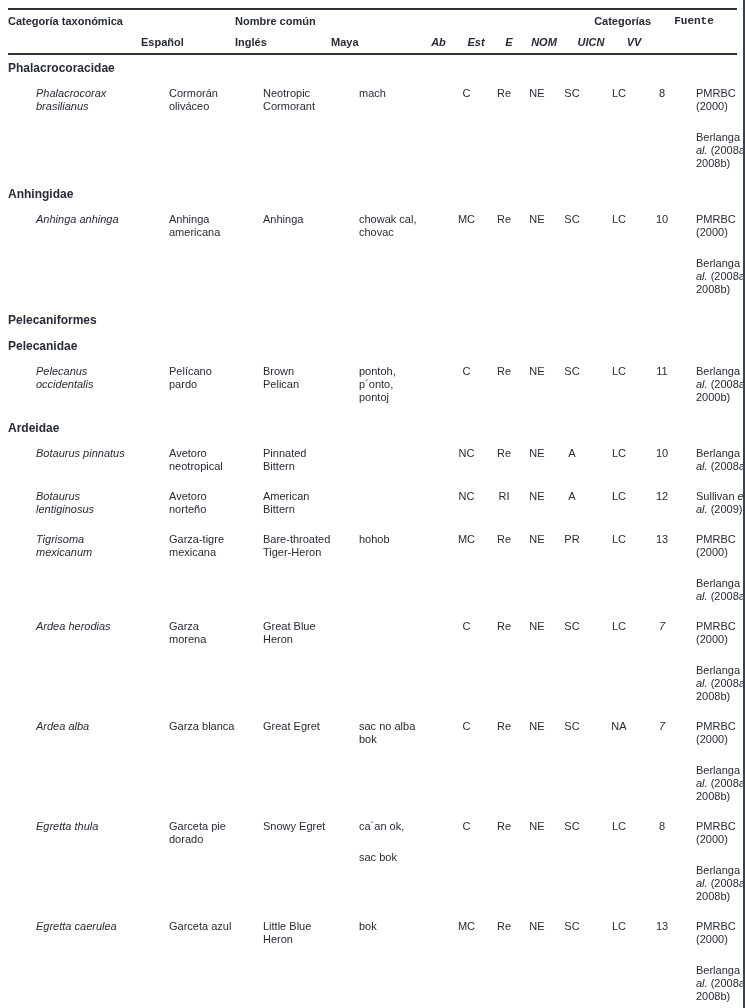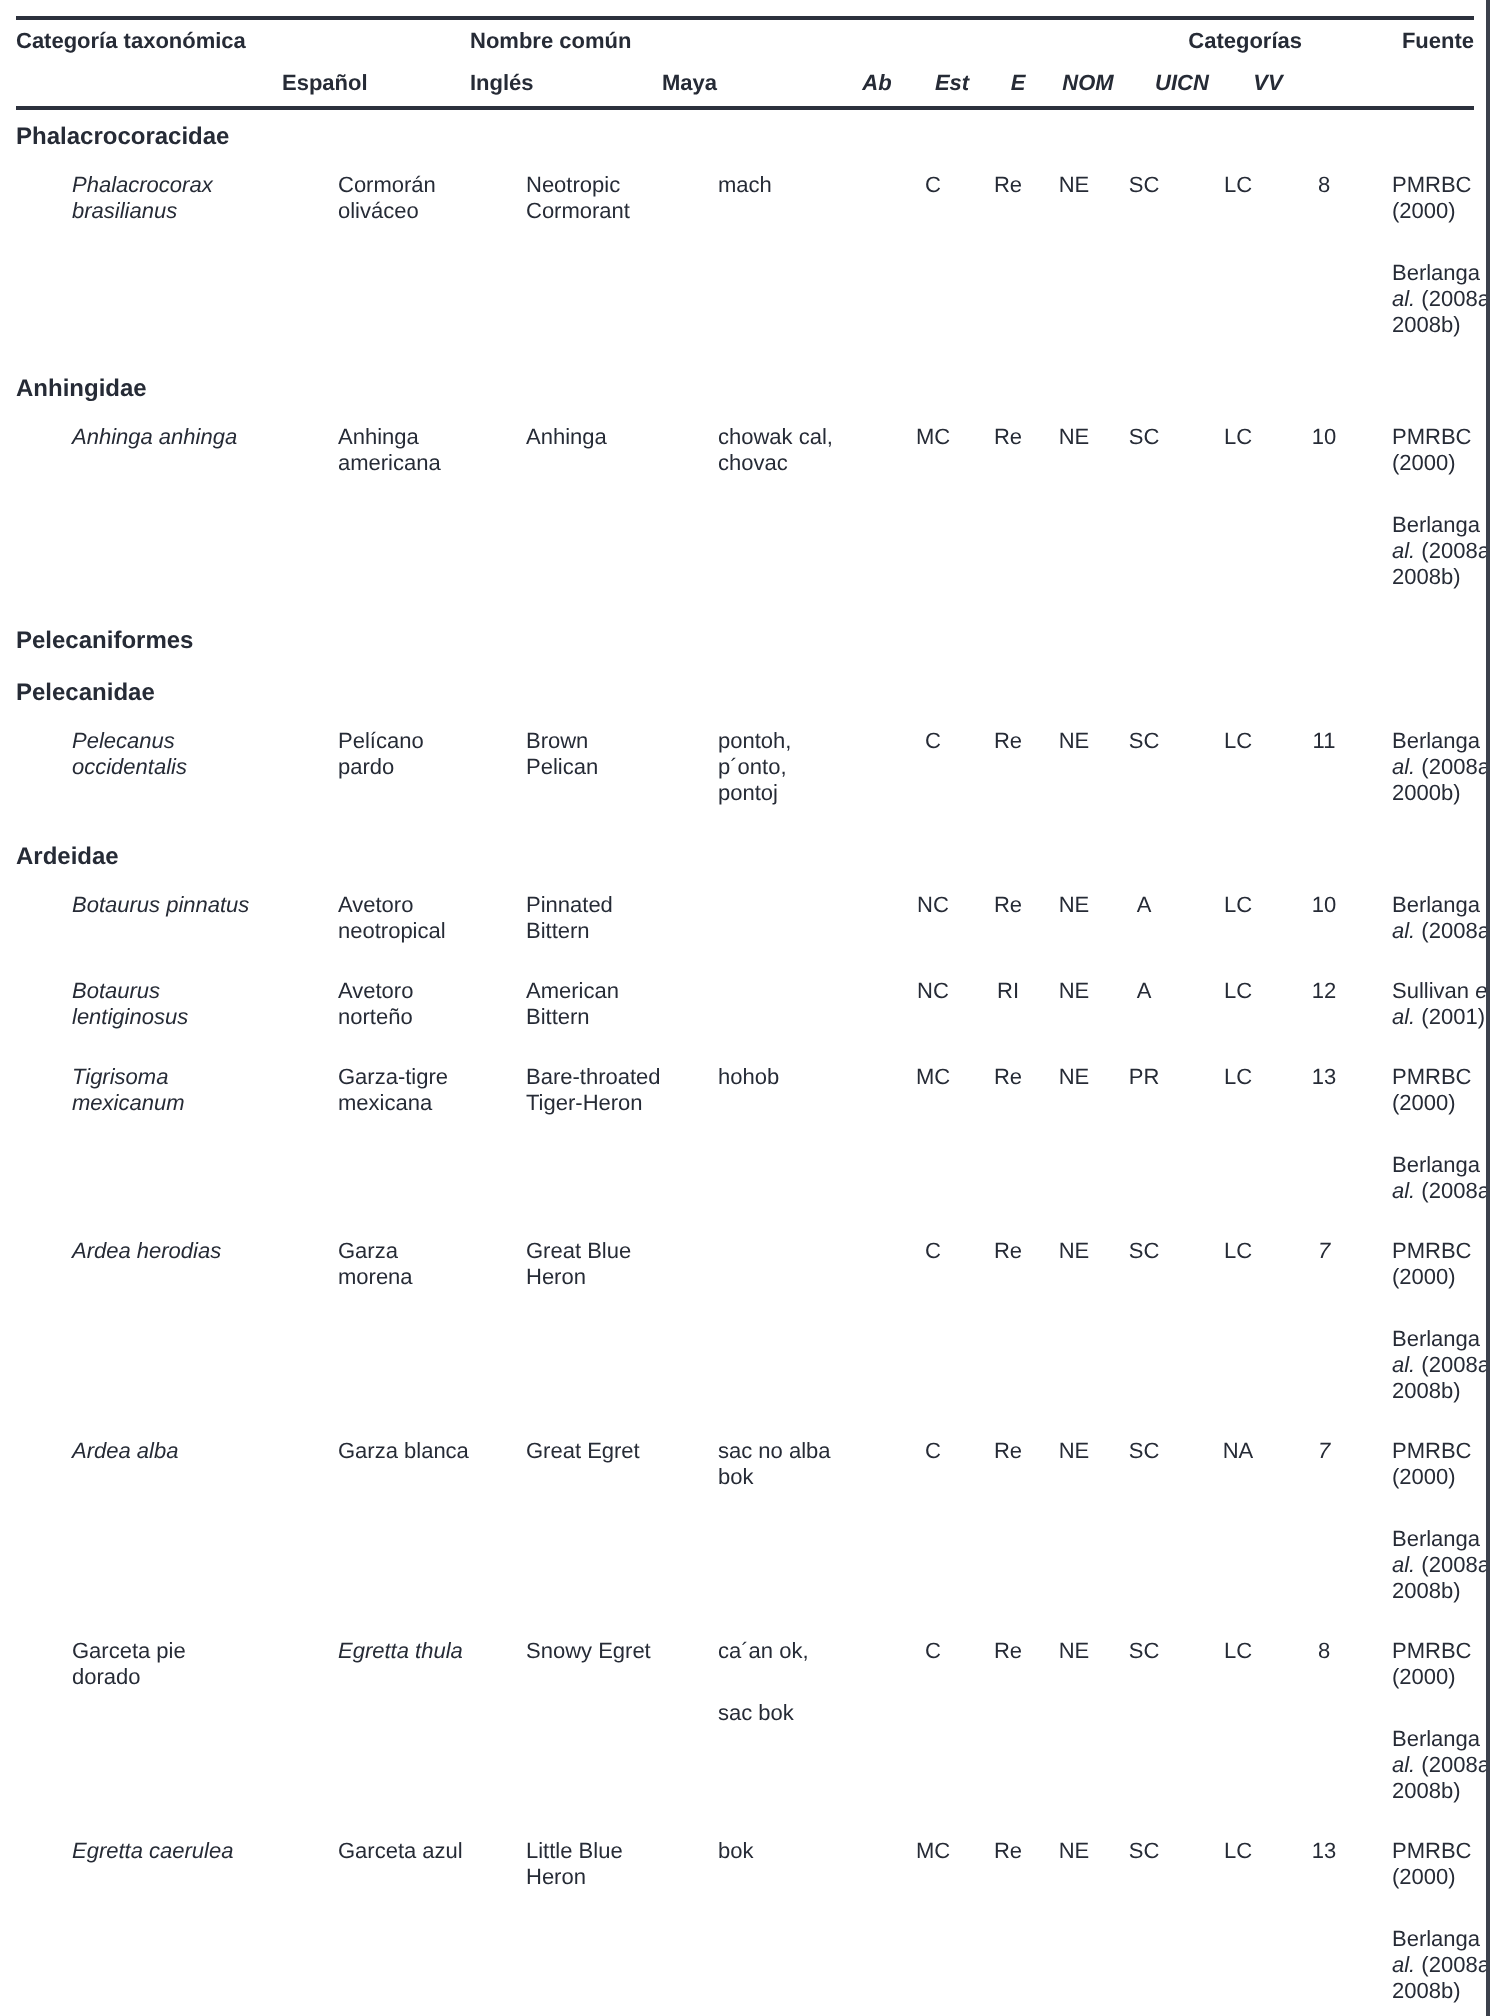--- a/index.html
+++ b/index.html
@@ -18,21 +18,21 @@
     grid-template-columns: 133px 94px 96px 89px 37px 38px 28px 42px 52px 34px 86px;
   }
 
   .table { border-top: 2px solid #2c313d; }
   .thead { border-bottom: 2px solid #2c313d; padding: 5px 0 4px 0; }
   .hrow1 { margin-bottom: 8px; font-weight: bold; }
   .hrow2 { font-weight: bold; }
   .h1-tax    { grid-column: 1 / 3; }
   .h1-nombre { grid-column: 3 / 5; }
   .h1-cat    { grid-column: 5 / 11; text-align: right; }
-  .h1-fuente { grid-column: 11; text-align: right; }
+  .h1-fuente { grid-column: 11; text-align: center; font-family: Liberation Mono, monospace; }
   .h-center  { text-align: center; font-style: italic; }
 
   .tbody { padding-top: 6px; }
   .group-row { font-weight: bold; font-size: 12px; line-height: 14px; margin-bottom: 12px; }
   .species-row { margin-bottom: 17px; margin-left: 28px; }
 
   .cell { white-space: pre-line; }
   .c-name   { padding-right: 24px; font-style: italic; }
   .c-es     { padding-right: 22px; }
   .c-en     { padding-right: 10px; }
@@ -180,21 +180,21 @@
     <div class="cell c-en">American
 Bittern</div>
     <div class="cell c-maya"></div>
     <div class="cell c-code">NC</div>
     <div class="cell c-code">RI</div>
     <div class="cell c-code">NE</div>
     <div class="cell c-code">A</div>
     <div class="cell c-code">LC</div>
     <div class="cell c-code">12</div>
     <div class="cell c-fuente"><p><span>Sullivan </span><span class="italic">et
-al.</span><span> (2001)</span></p></div>
+al.</span><span> (2009)</span></p></div>
   </div>
 
   <div class="grid species-row">
     <div class="cell c-name">Tigrisoma
 mexicanum</div>
     <div class="cell c-es">Garza-tigre
 mexicana</div>
     <div class="cell c-en">Bare-throated
 Tiger-Heron</div>
     <div class="cell c-maya"><p><span>hohob</span></p></div>
@@ -240,23 +240,23 @@
     <div class="cell c-code">SC</div>
     <div class="cell c-code">NA</div>
     <div class="cell c-code italic">7</div>
     <div class="cell c-fuente"><p><span>PMRBC
 (2000)</span></p><p><span>Berlanga </span><span class="italic">et
 al.</span><span> (2008a,
 2008b)</span></p></div>
   </div>
 
   <div class="grid species-row">
+    <div class="cell c-name">Egretta thula</div>
     <div class="cell c-es">Garceta pie
 dorado</div>
-    <div class="cell c-name">Egretta thula</div>
     <div class="cell c-en">Snowy Egret</div>
     <div class="cell c-maya"><p><span>ca´an ok,</span></p><p><span>sac bok</span></p></div>
     <div class="cell c-code">C</div>
     <div class="cell c-code">Re</div>
     <div class="cell c-code">NE</div>
     <div class="cell c-code">SC</div>
     <div class="cell c-code">LC</div>
     <div class="cell c-code">8</div>
     <div class="cell c-fuente"><p><span>PMRBC
 (2000)</span></p><p><span>Berlanga </span><span class="italic">et

